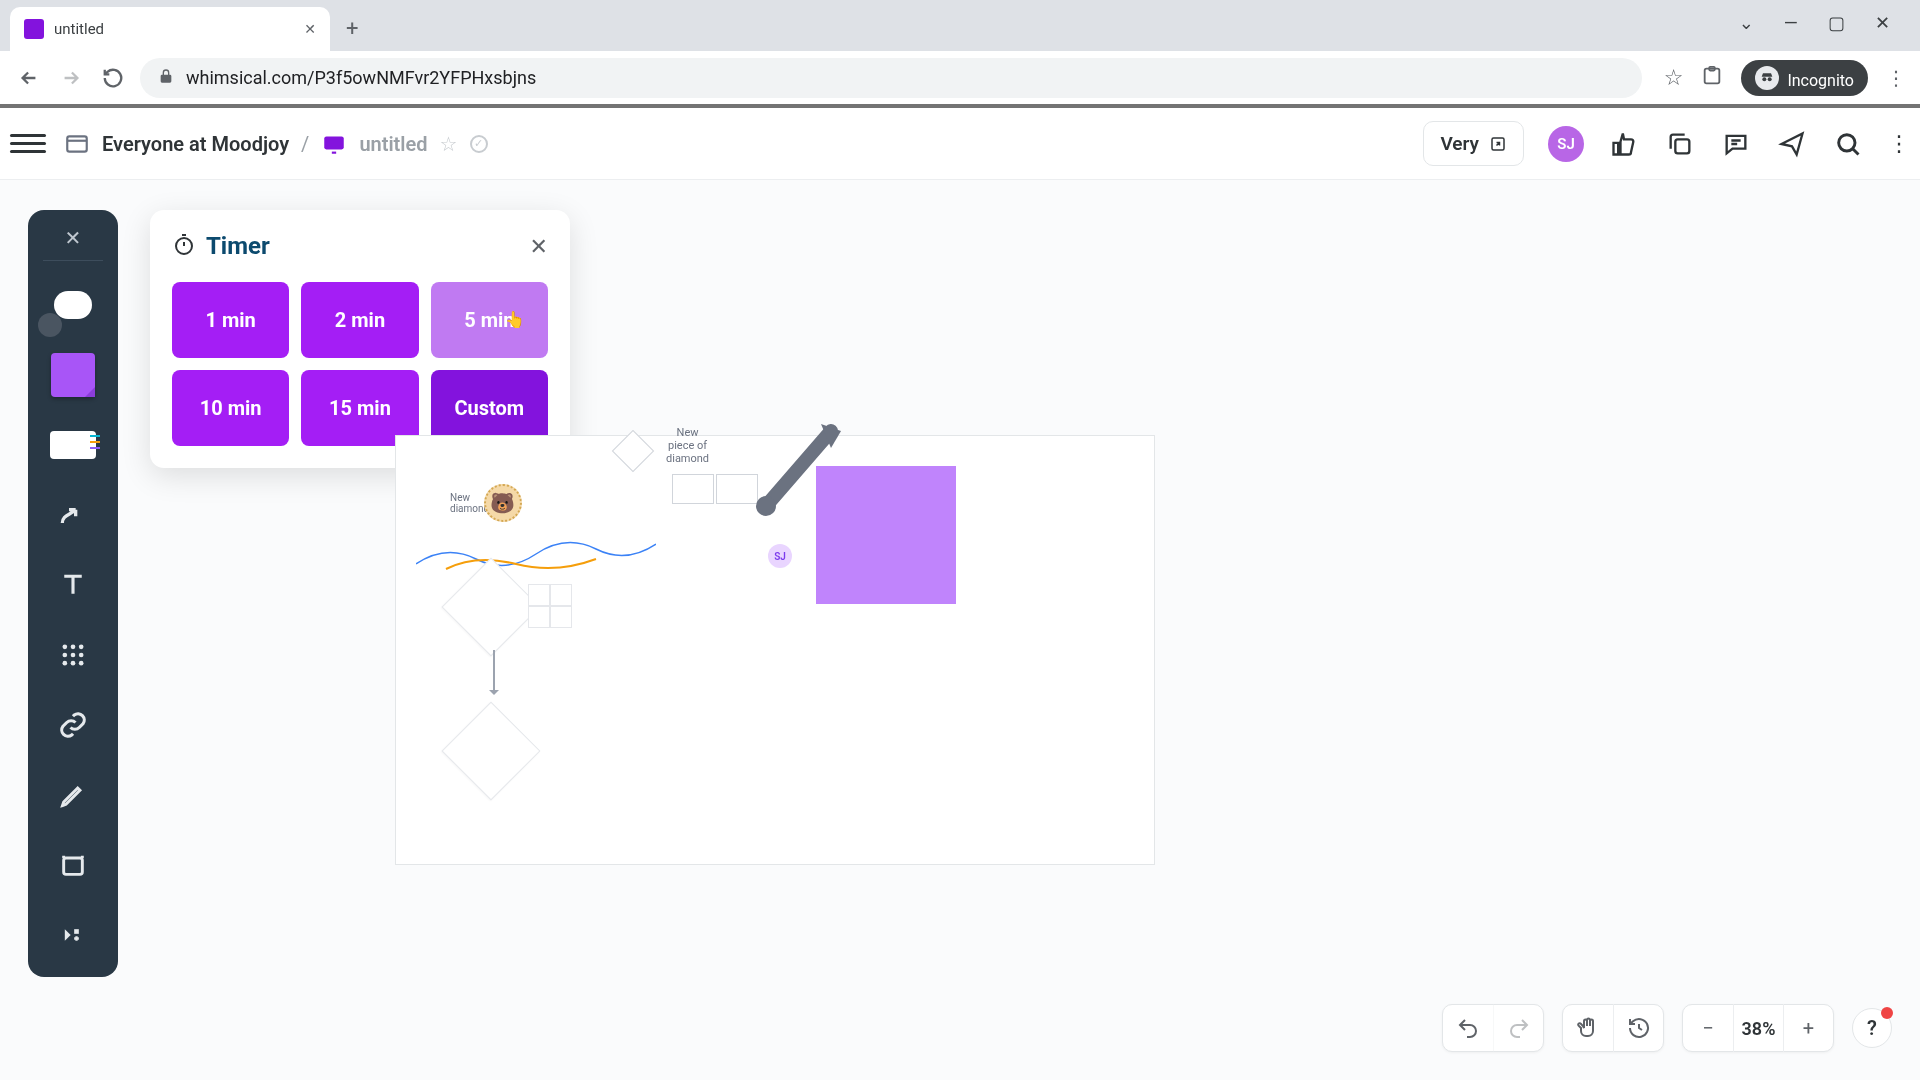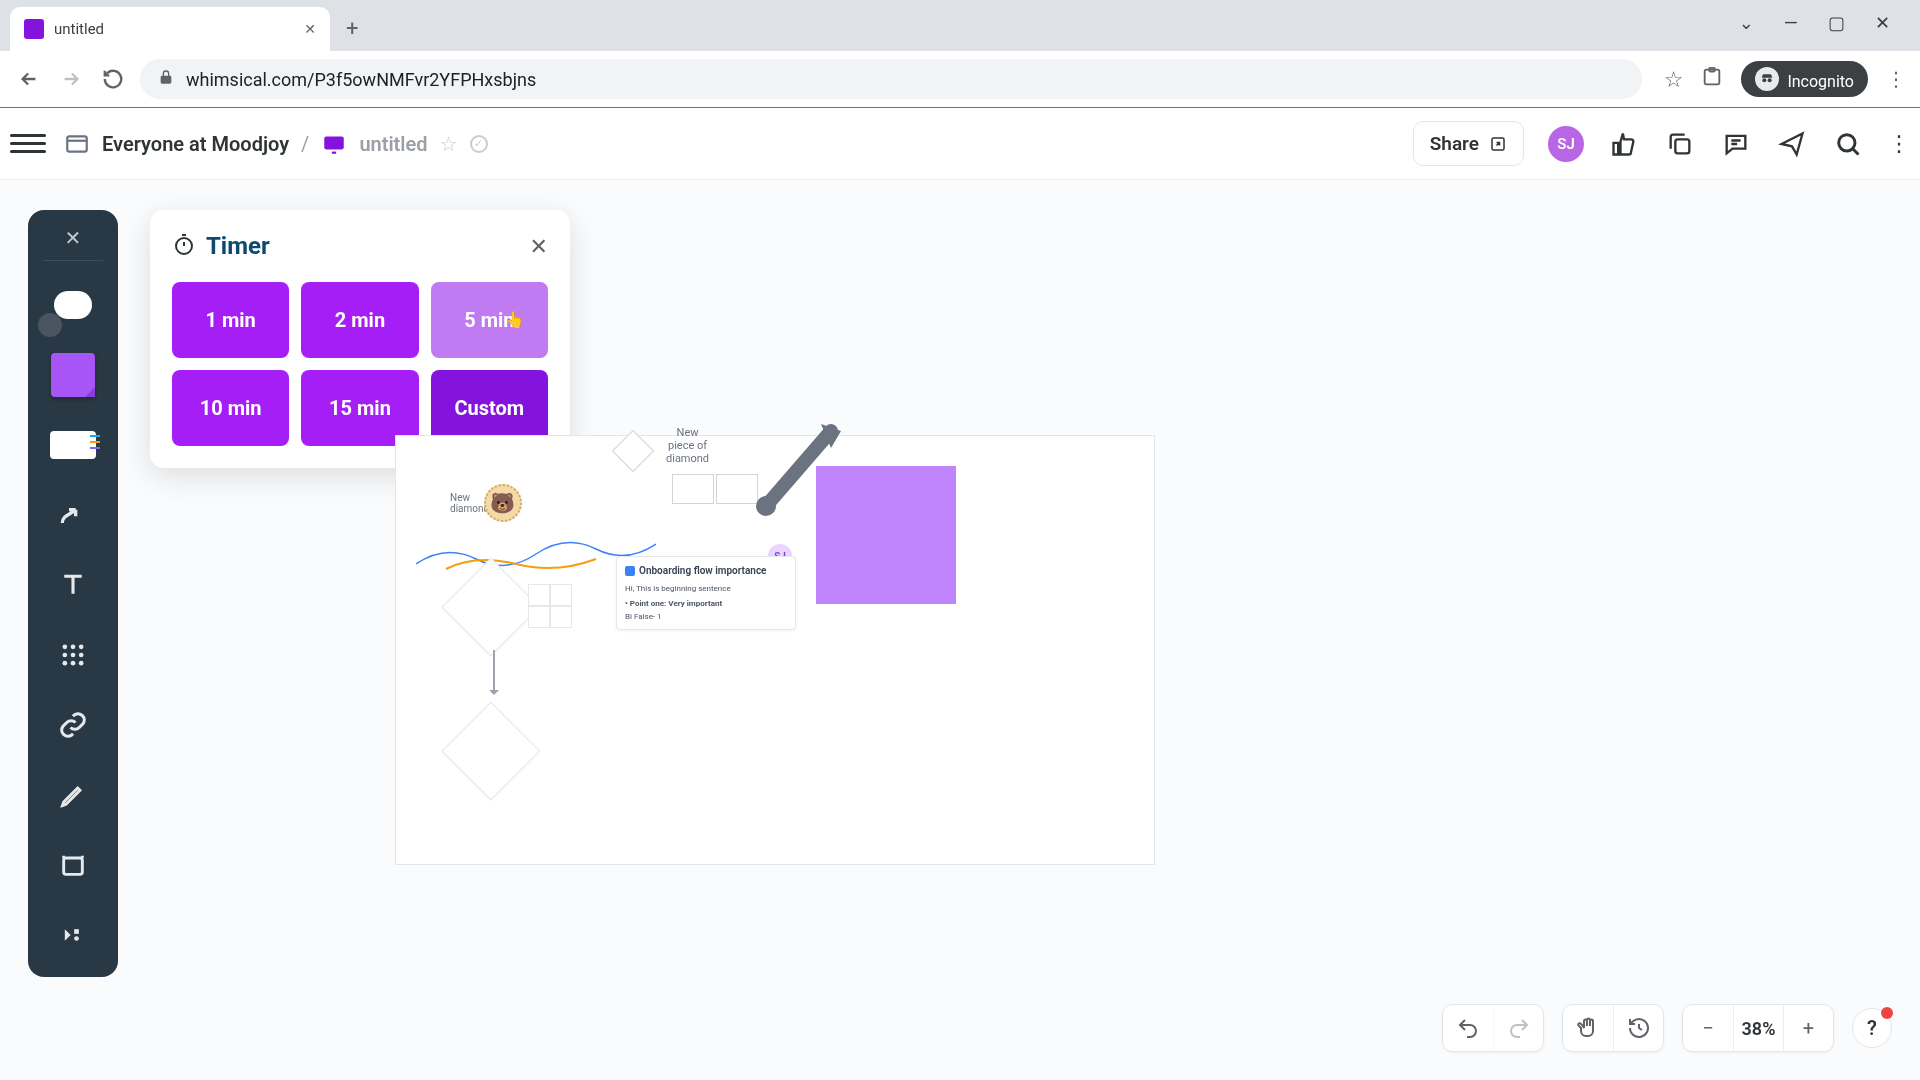--- a/index.html
+++ b/index.html
@@ -9,21 +9,21 @@
 .browser-chrome { height: 108px; background: #dee1e6; display: flex; flex-direction: column; }
 .tab-strip { height: 51px; display: flex; align-items: flex-end; padding-left: 10px; background: #dee1e6; }
 .tab { display: flex; align-items: center; gap: 10px; background: #fff; border-radius: 10px 10px 0 0; padding: 10px 14px; height: 44px; width: 320px; }
 .tab-favicon { width: 20px; height: 20px; background: #8313dd; border-radius: 3px; }
 .tab-title { font-size: 15px; color: #3c4043; flex: 1; }
 .tab-close { color: #5f6368; font-size: 14px; cursor: pointer; }
 .new-tab { margin-left: 16px; color: #5f6368; font-size: 22px; padding-bottom: 10px; cursor: pointer; }
 .window-controls { position: absolute; right: 0; top: 0; display: flex; gap: 30px; padding: 12px 30px; color: #3c4043; }
 .window-controls span { font-size: 18px; cursor: pointer; }
 
-.address-row { height: 57px; background: #fff; display: flex; align-items: center; padding: 0 14px; gap: 12px; border-bottom: 1px solid #737373; }
+.address-row { height: 57px; background: #fff; display: flex; align-items: center; padding: 0 14px; gap: 12px; border-bottom: 4px solid #737373; }
 .nav-btn { width: 30px; height: 30px; display: flex; align-items: center; justify-content: center; color: #5f6368; cursor: pointer; }
 .address-bar { flex: 1; background: #f1f3f4; border-radius: 30px; height: 40px; display: flex; align-items: center; padding: 0 18px; gap: 12px; }
 .lock-icon { color: #5f6368; }
 .url { font-size: 18px; color: #202124; }
 .addr-right { display: flex; gap: 18px; align-items: center; margin-left: 10px; }
 .incognito-badge { display: flex; align-items: flex-end; gap: 8px; background: #3c4043; color: #fff; border-radius: 20px; padding: 6px 14px; font-size: 16px; }
 .incognito-icon { width: 24px; height: 24px; background: #e8eaed; border-radius: 50%; display: flex; align-items: center; justify-content: center; }
 .dots-menu { color: #5f6368; font-size: 20px; }
 
 
@@ -190,21 +190,21 @@
           <path d="M10 20h4" stroke="#8313dd" stroke-width="2"></path>
         </svg>
       </span>
     <span class="bc-title">untitled</span>
     <span class="bc-star">☆</span>
     <span class="bc-status">✓</span>
   </div>
   <div class="header-spacer"></div>
   <div class="header-right">
     <button class="share-btn">
-      <span>Share</span>
+      <span>Very</span>
       <svg width="18" height="18" viewBox="0 0 24 24" fill="none" stroke="currentColor" stroke-width="2">
           <rect x="4" y="4" width="16" height="16" rx="2"></rect>
           <path d="M10 14l4-4M14 14v-4h-4"></path>
         </svg>
     </button>
     <div class="avatar">SJ</div>
     <div class="hdr-icon">
         <svg width="28" height="28" viewBox="0 0 24 24" fill="none" stroke="currentColor" stroke-width="2">
           <path d="M7 11v10H3V11h4zm4-8l1 5h6a2 2 0 0 1 2 2l-2 9a2 2 0 0 1-2 2H9V10l2-7z"></path>
         </svg>
@@ -333,26 +333,20 @@
       </svg>
     <div class="canvas-rect-sm"></div>
     <div class="canvas-rect-sm2"></div>
     <svg class="canvas-big-arrow" viewBox="0 0 110 110">
         <path d="M20 90 L85 15" stroke="#6b7280" stroke-width="14" stroke-linecap="round"></path>
         <path d="M75 8 L95 15 L85 32 Z" fill="#6b7280"></path>
         <circle cx="20" cy="90" r="10" fill="#6b7280"></circle>
       </svg>
     <div class="canvas-purple"></div>
     <div class="canvas-sj-badge">SJ</div>
-    <div class="canvas-card">
-      <div class="canvas-card-title">Onboarding flow importance</div>
-      <div class="canvas-card-body">Hi, This is beginning sentence</div>
-      <div class="canvas-card-bullet">• Point one: Very important</div>
-      <div class="canvas-card-last">Bi False- 1</div>
-    </div>
     <div class="canvas-diamond-lg"></div>
     <div class="canvas-grid">
       <div style="left:0;top:0;width:22px;height:22px"></div>
       <div style="left:22px;top:0;width:22px;height:22px"></div>
       <div style="left:0;top:22px;width:22px;height:22px"></div>
       <div style="left:22px;top:22px;width:22px;height:22px"></div>
     </div>
     <div class="canvas-arrow-down"></div>
     <div class="canvas-diamond-lg2"></div>
   </div>

